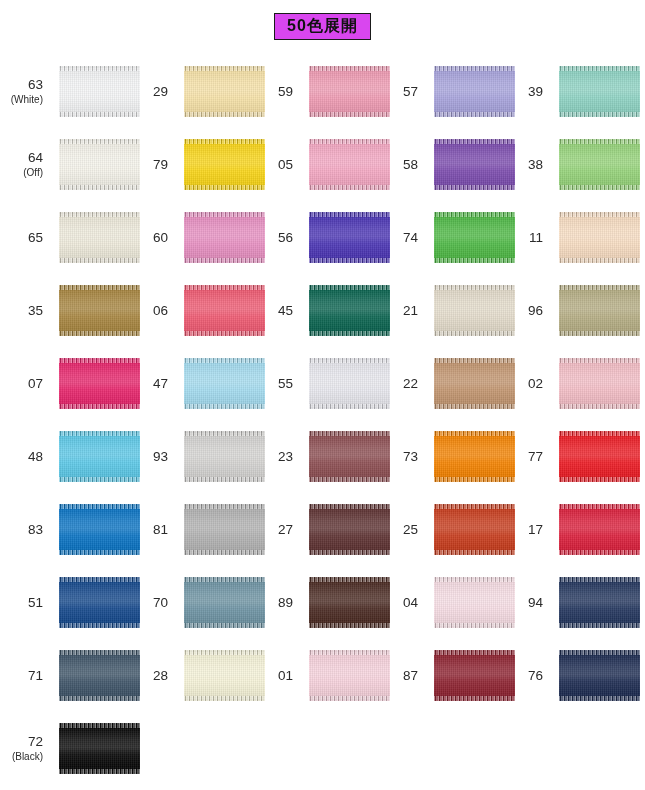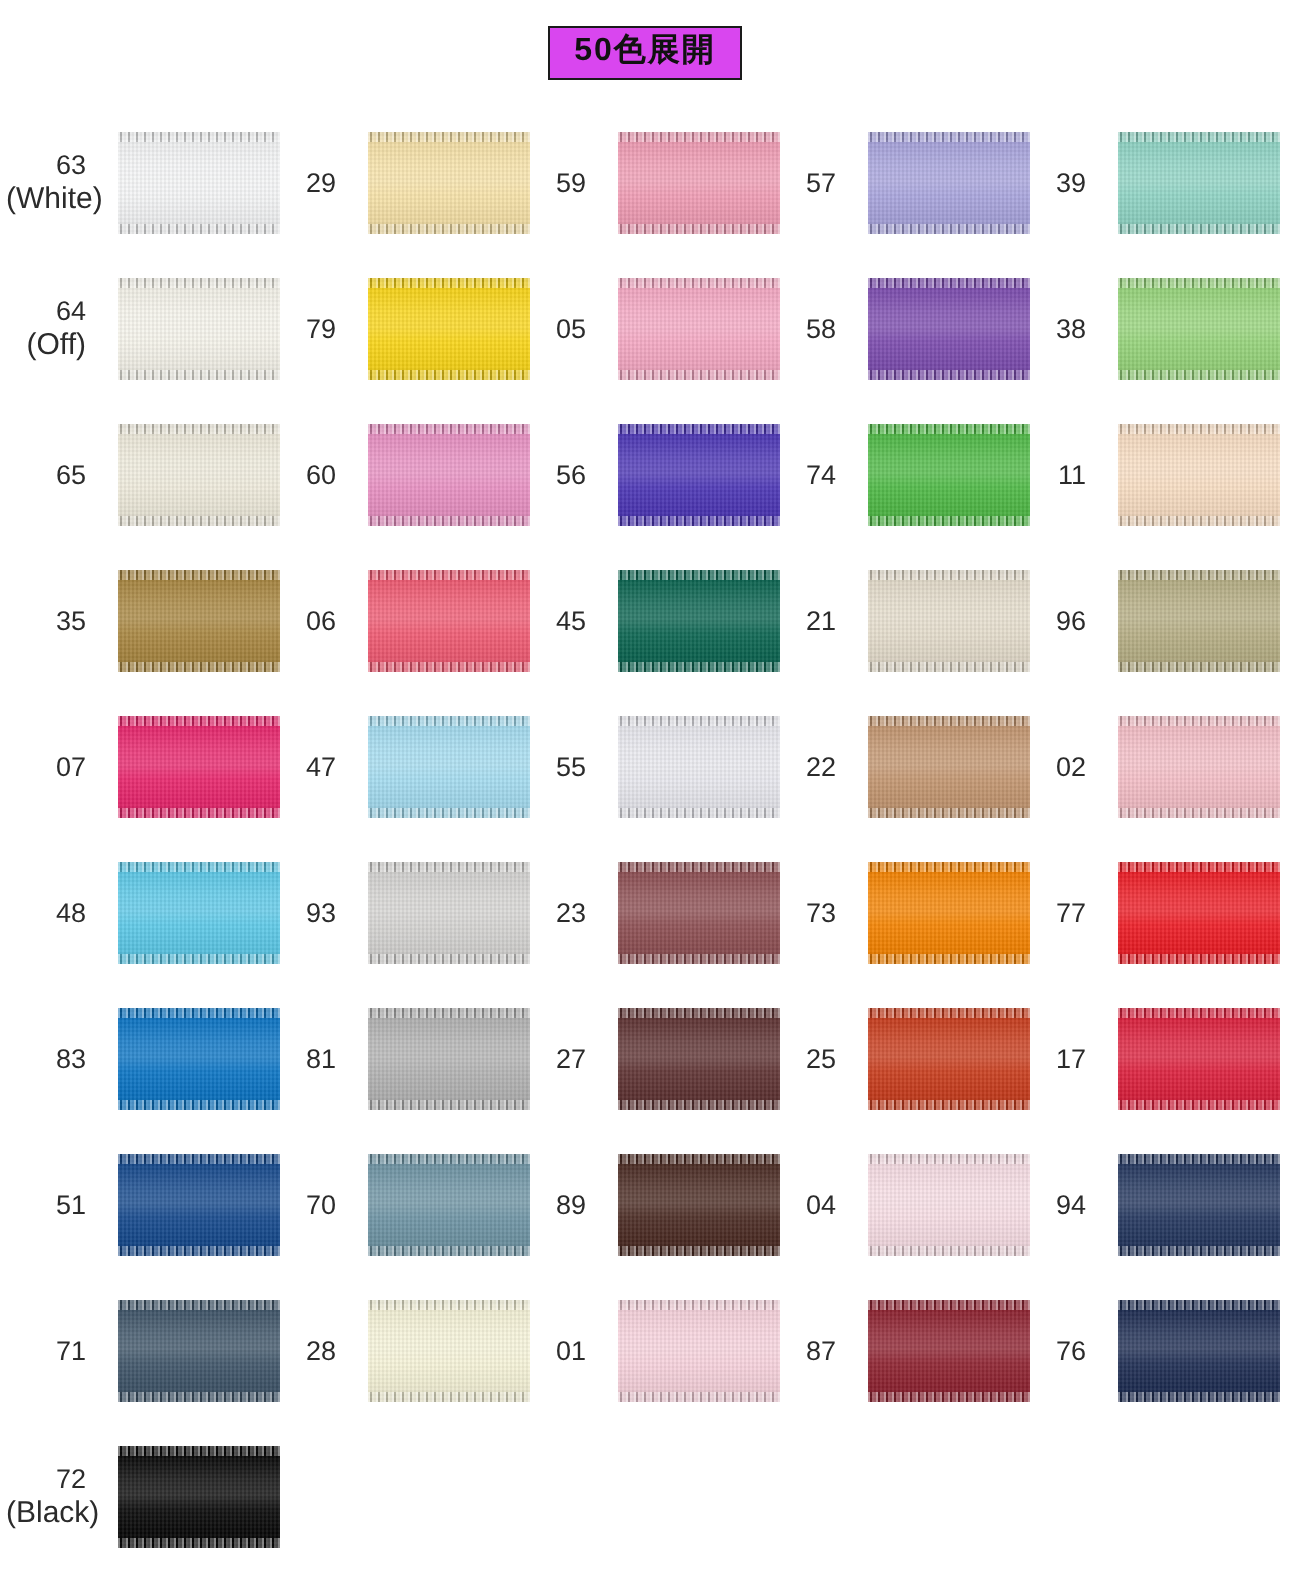--- a/index.html
+++ b/index.html
@@ -43,21 +43,21 @@
   .label{
     width:40px;
     text-align:right;
     padding-right:16px;
     font-size:13px;
     color:#2b2b2b;
     line-height:1.15;
     flex:0 0 auto;
   }
   .label .code{display:block;font-size:13.5px;}
-  .label .name{display:block;font-size:15px;margin-top:1px;}
+  .label .name{display:block;font-size:10px;margin-top:1px;}
   .swatch{
     position:relative;
     width:81px;height:51px;
     flex:0 0 auto;
     overflow:hidden;
   }
   
   .swatch .sheen{
     position:absolute;inset:0;
     background:

